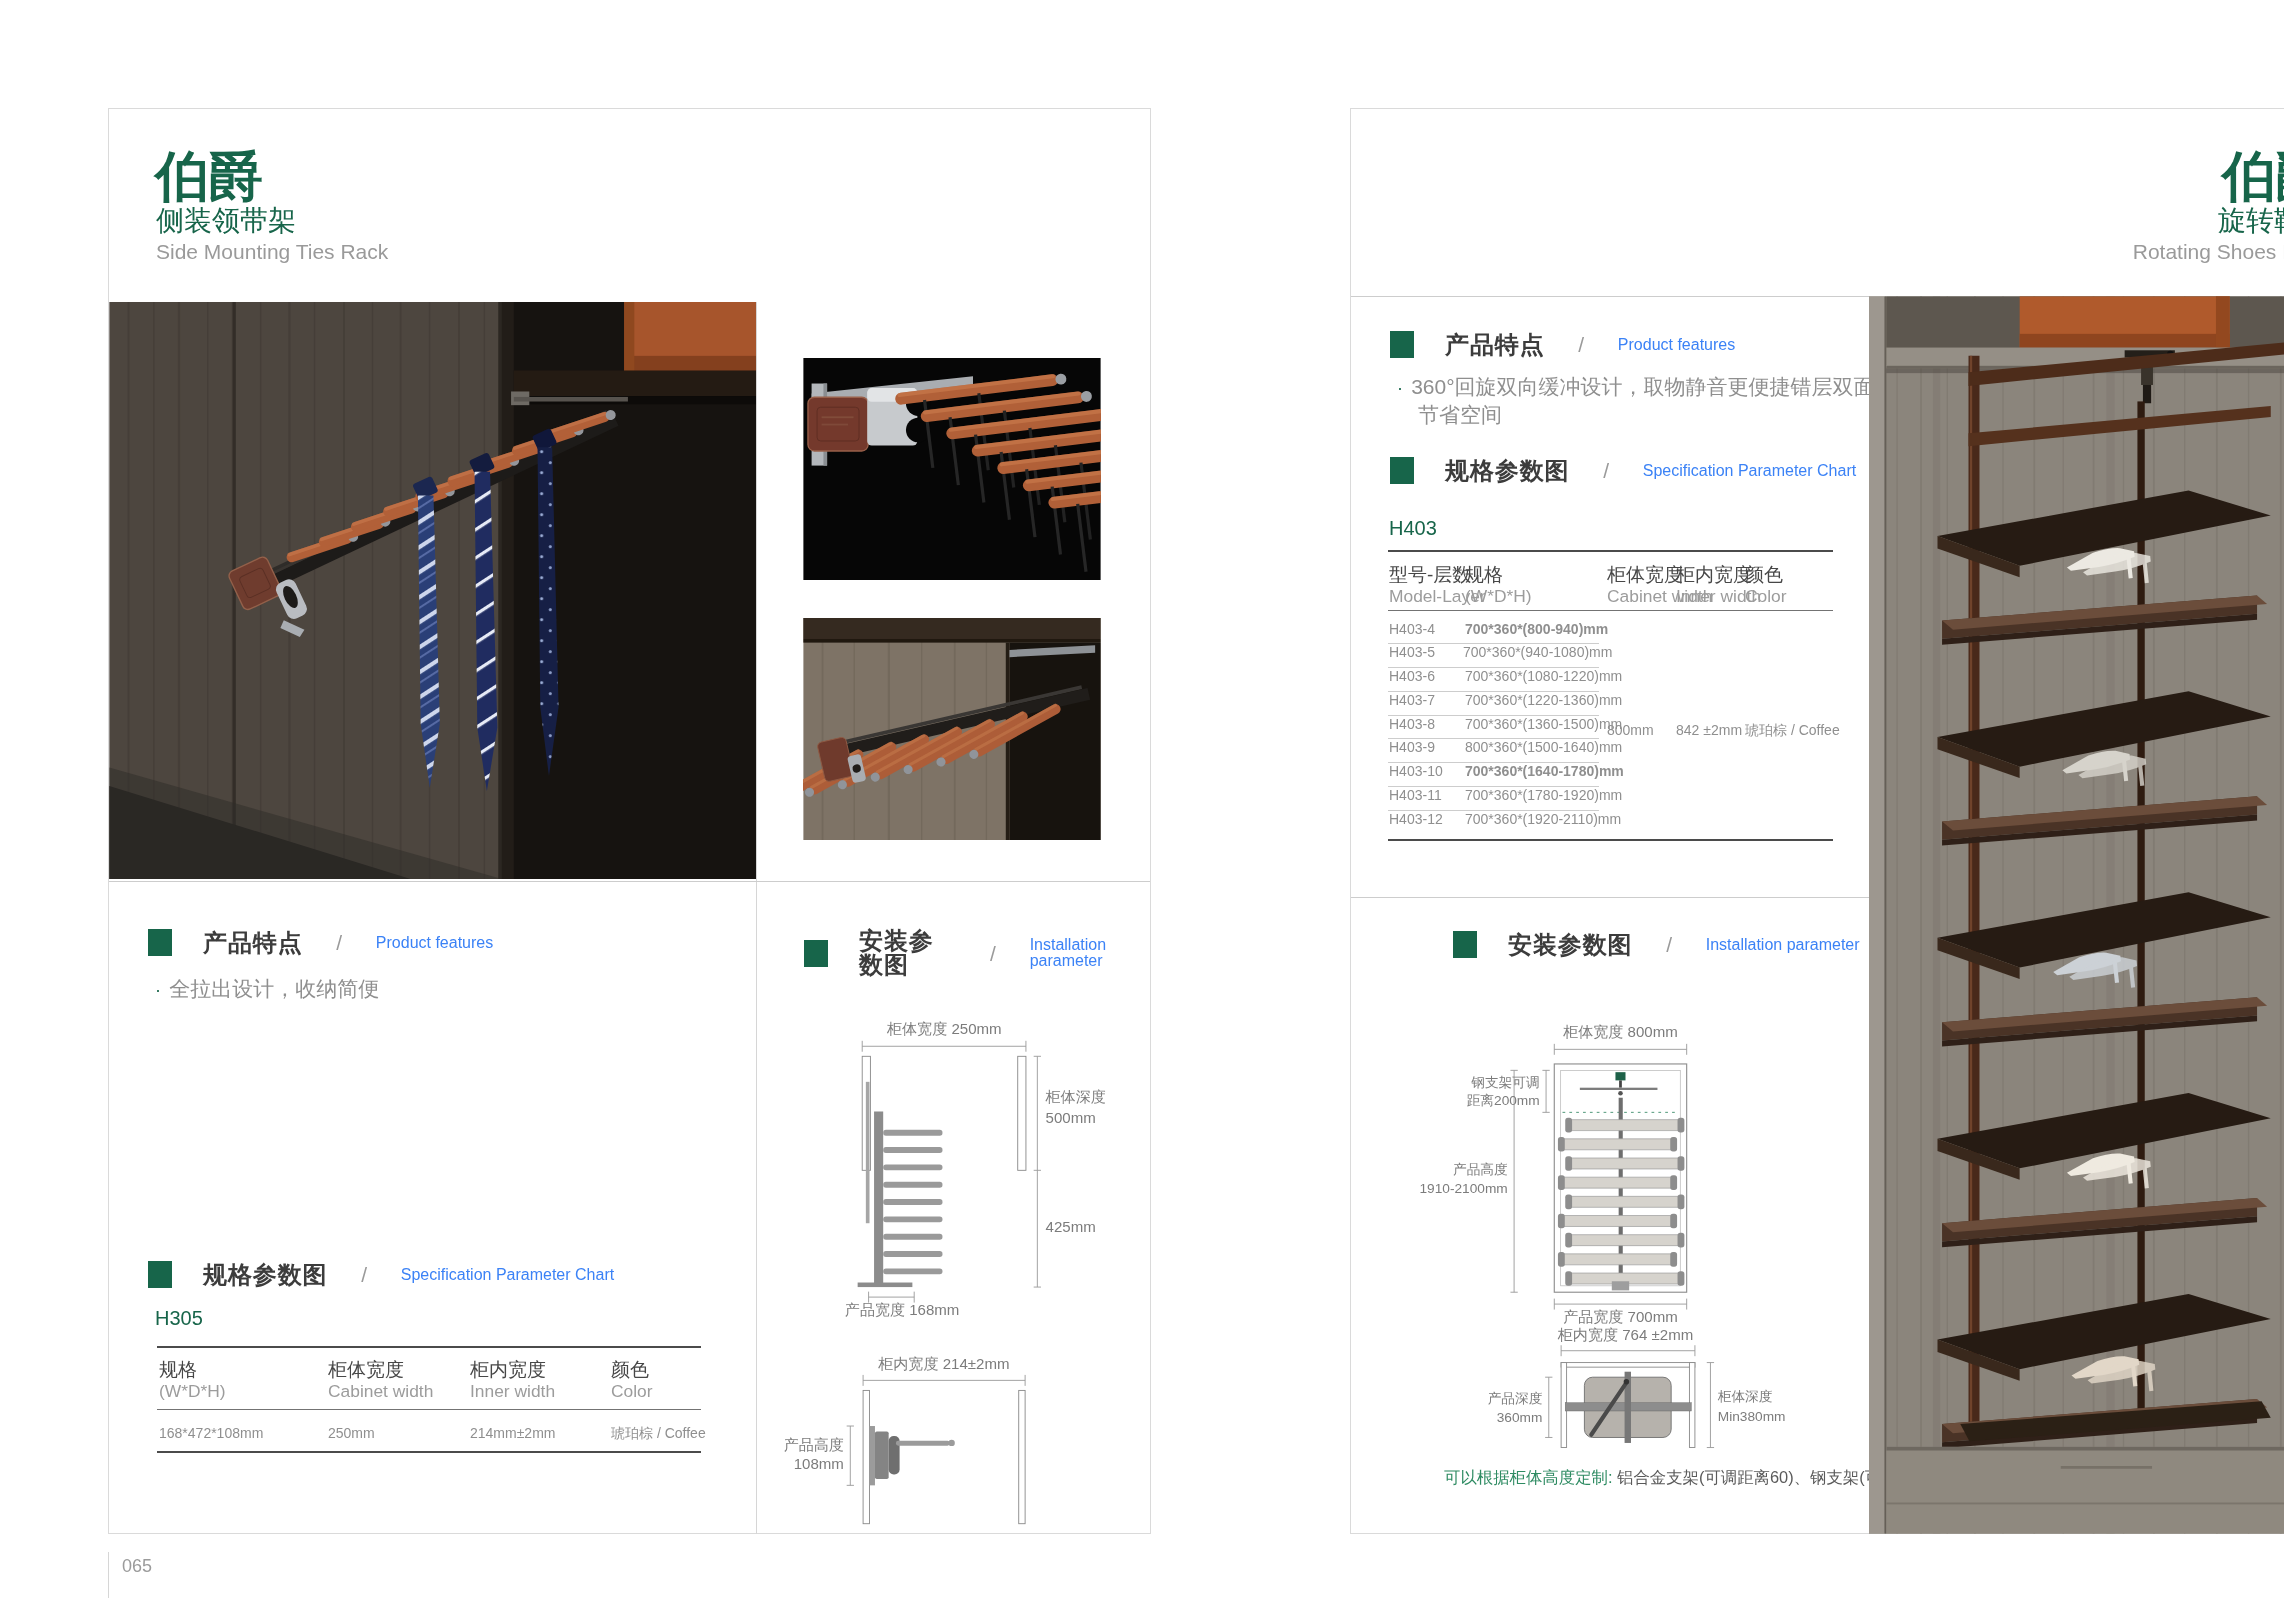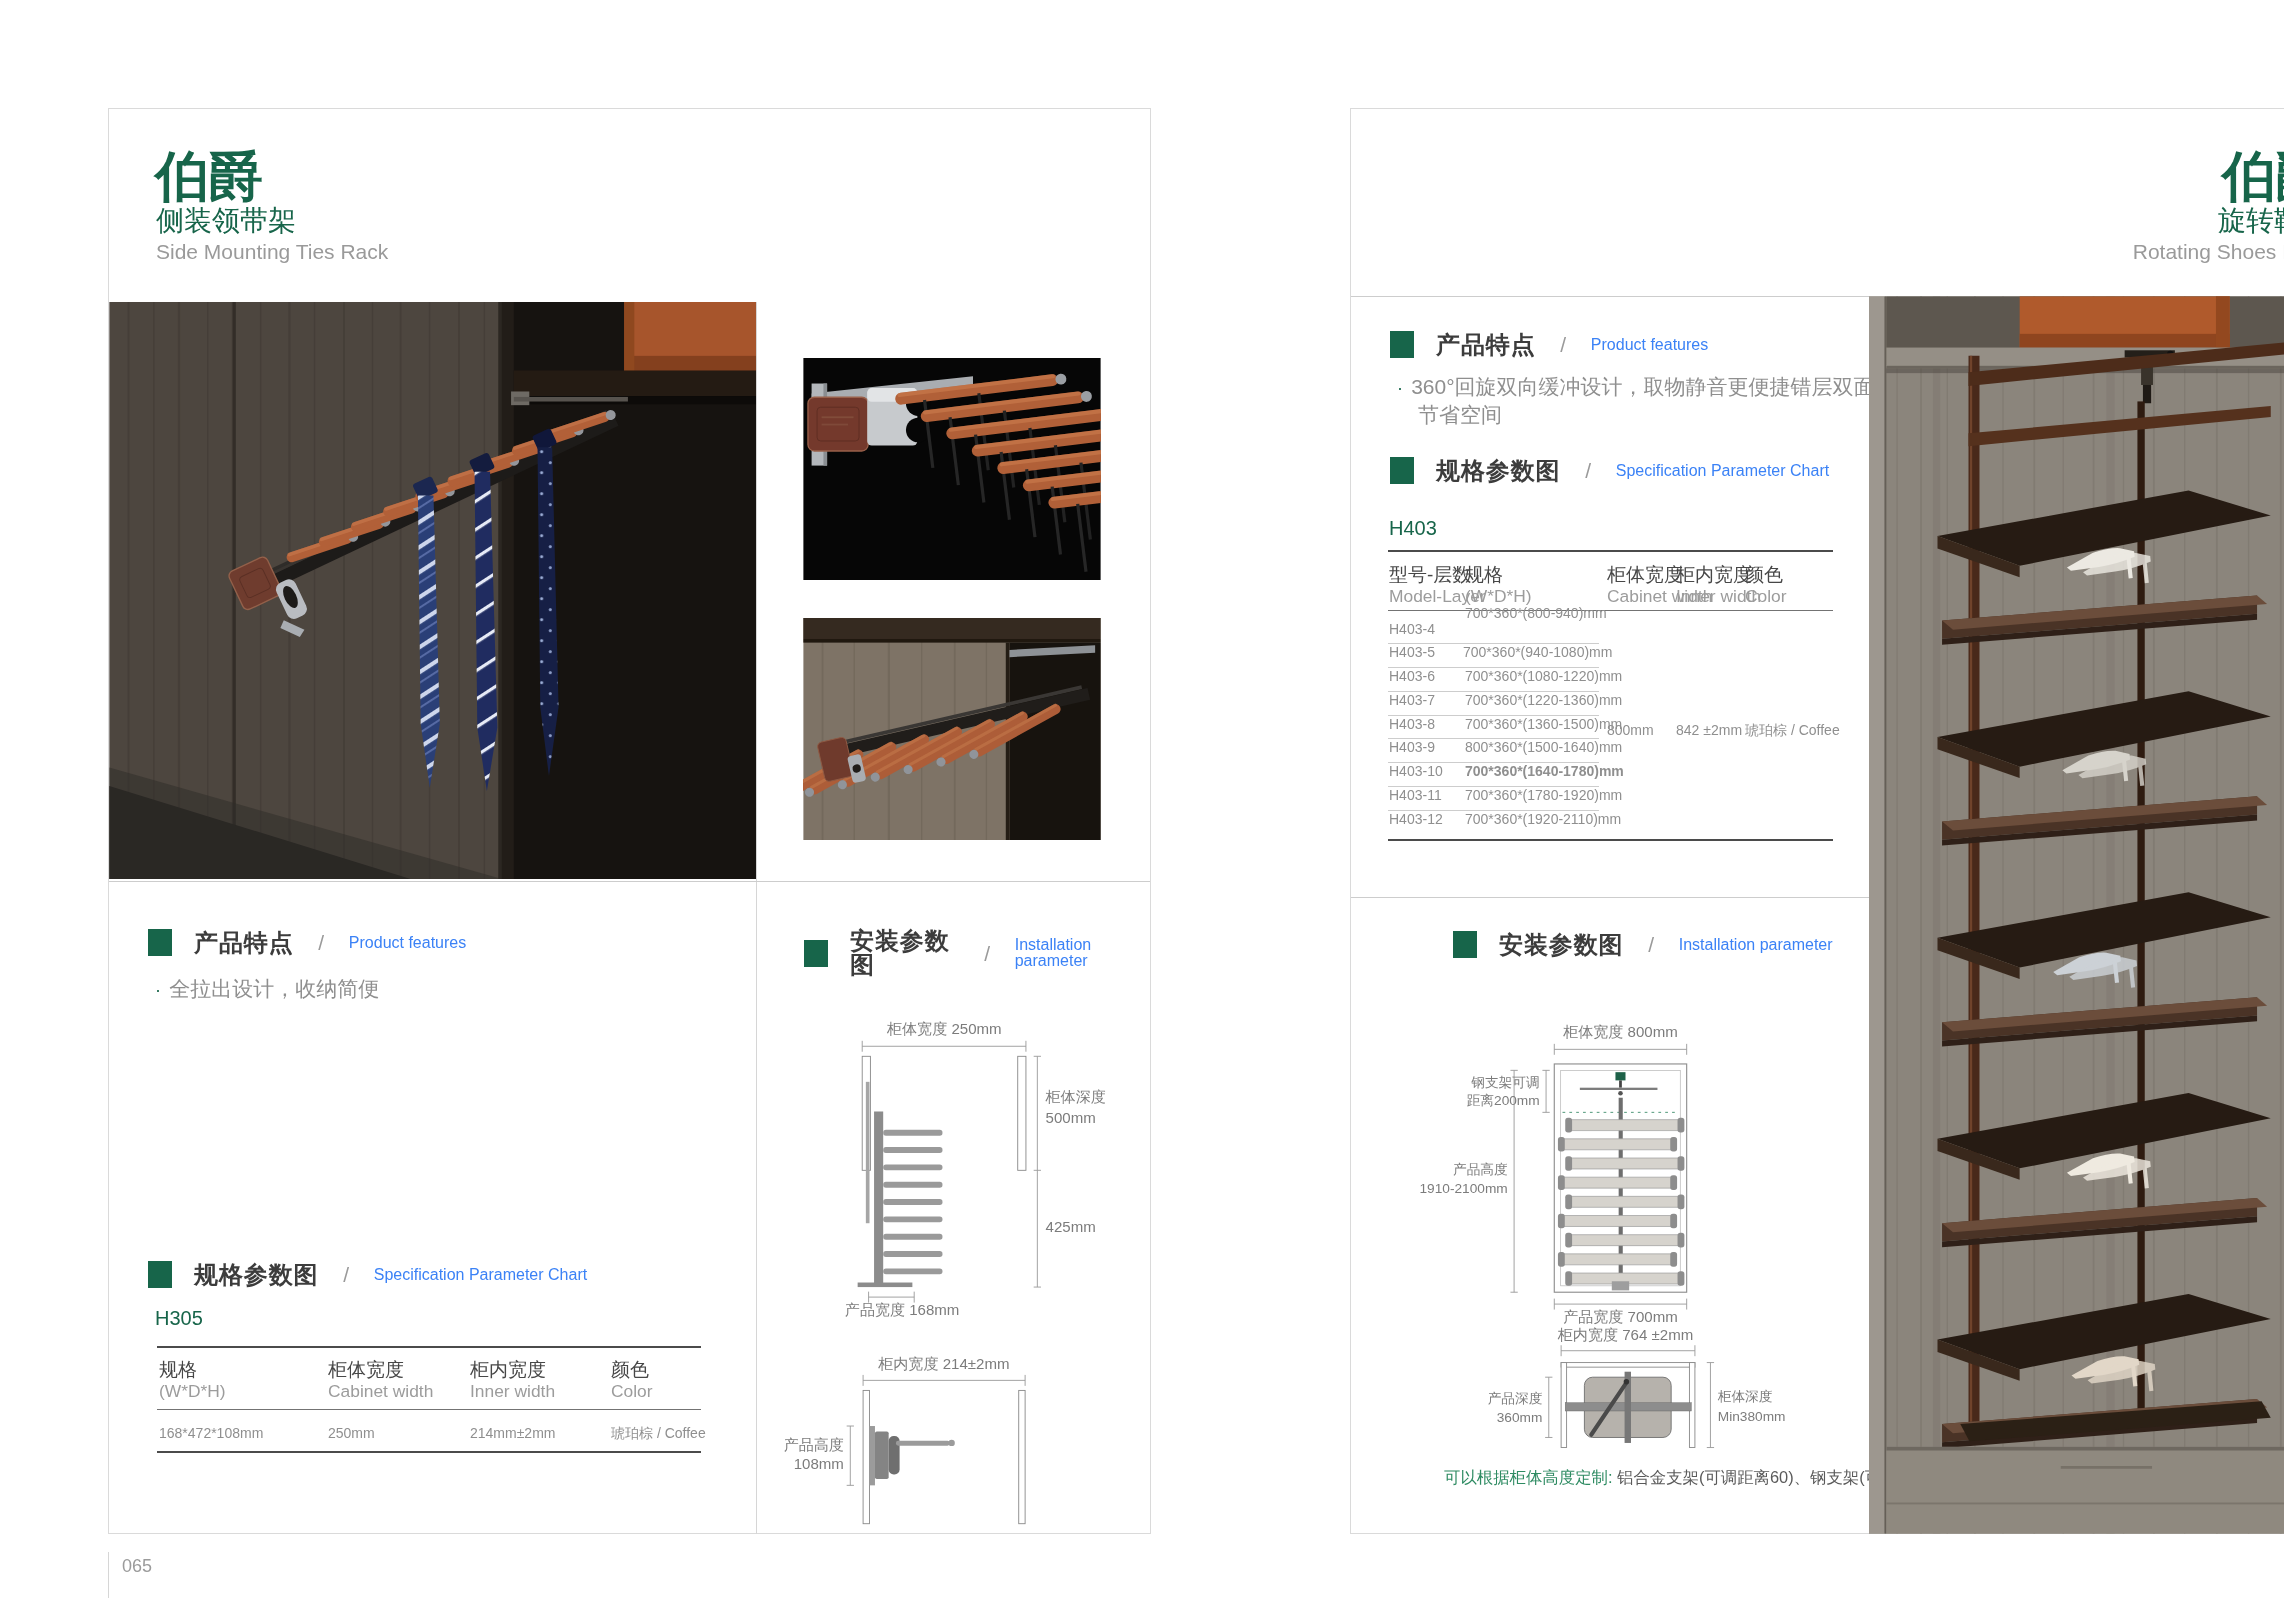--- a/index.html
+++ b/index.html
@@ -3,21 +3,21 @@
 <meta charset="utf-8">
 <style>
   html,body{margin:0;padding:0;background:#ffffff;}
   .canvas{position:relative;width:2482px;height:1618px;background:#ffffff;
           font-family:"Liberation Sans",sans-serif;overflow:hidden;}
   .abs{position:absolute;}
   .page{position:absolute;border:0.9px solid #dadada;background:#ffffff;box-sizing:border-box;padding-left:12px;}
   .brand{position:absolute;font-size:54px;font-weight:600;color:#17654a;line-height:1;}
   .sub-cn{position:absolute;font-size:28px;font-weight:500;color:#17654a;line-height:1;}
   .sub-en{position:absolute;font-size:21px;color:#9a9a9a;line-height:1;}
-  .sechead{position:absolute;display:flex;align-items:center;gap:22px;line-height:1;}
+  .sechead{position:absolute;display:flex;align-items:center;gap:31px;line-height:1;}
   .sechead .sq{width:24px;height:27px;background:#17654a;flex:0 0 auto;}
   .sechead .cn{font-size:24px;color:#3c3c3c;font-weight:700;letter-spacing:0.9px;}
   .sechead .sep{font-size:21px;color:#9a9a9a;padding:0 2.7px;}
   .sechead .en{font-size:16px;color:#3b82f6;}
   .bullet{position:absolute;font-size:21px;color:#8f8f8f;line-height:1.35;}
   .bullet .dot{color:#17654a;margin-right:8.2px;font-size:18px;}
   .model{position:absolute;font-size:20px;color:#17654a;font-weight:500;line-height:1;}
   .hline{position:absolute;height:0.9px;background:#cdcdcd;}
   .vline{position:absolute;width:0.9px;background:#d6d6d6;}
   .rule-dark{position:absolute;height:1.8px;background:#4b4b4b;}
@@ -352,21 +352,21 @@
     <div class="the" style="left:114px;top:479px;">(W*D*H)</div>
     <div class="thc" style="left:256px;top:456px;">柜体宽度</div>
     <div class="the" style="left:256px;top:479px;">Cabinet width</div>
     <div class="thc" style="left:325px;top:456px;">柜内宽度</div>
     <div class="the" style="left:325px;top:479px;">Inner width</div>
     <div class="thc" style="left:394px;top:456px;">颜色</div>
     <div class="the" style="left:394px;top:479px;">Color</div>
     <div class="rule-mid" style="left:37px;top:501px;width:445px;"></div>
 
     <div class="tdv" style="left:38px;top:513px;">H403-4</div>
-    <div class="tdv" style="left:114px;top:497px;">700*360*(800-940)mm</div>
+    <div class="tdv" style="left:114px;top:513px;font-weight:bold;">700*360*(800-940)mm</div>
     <div class="hline" style="left:37px;top:534px;width:211px;"></div>
     <div class="tdv" style="left:38px;top:536px;">H403-5</div>
     <div class="tdv" style="left:112px;top:536px;">700*360*(940-1080)mm</div>
     <div class="hline" style="left:37px;top:558px;width:211px;"></div>
     <div class="tdv" style="left:38px;top:560px;">H403-6</div>
     <div class="tdv" style="left:114px;top:560px;">700*360*(1080-1220)mm</div>
     <div class="hline" style="left:37px;top:582px;width:211px;"></div>
     <div class="tdv" style="left:38px;top:584px;">H403-7</div>
     <div class="tdv" style="left:114px;top:584px;">700*360*(1220-1360)mm</div>
     <div class="hline" style="left:37px;top:606px;width:211px;"></div>

